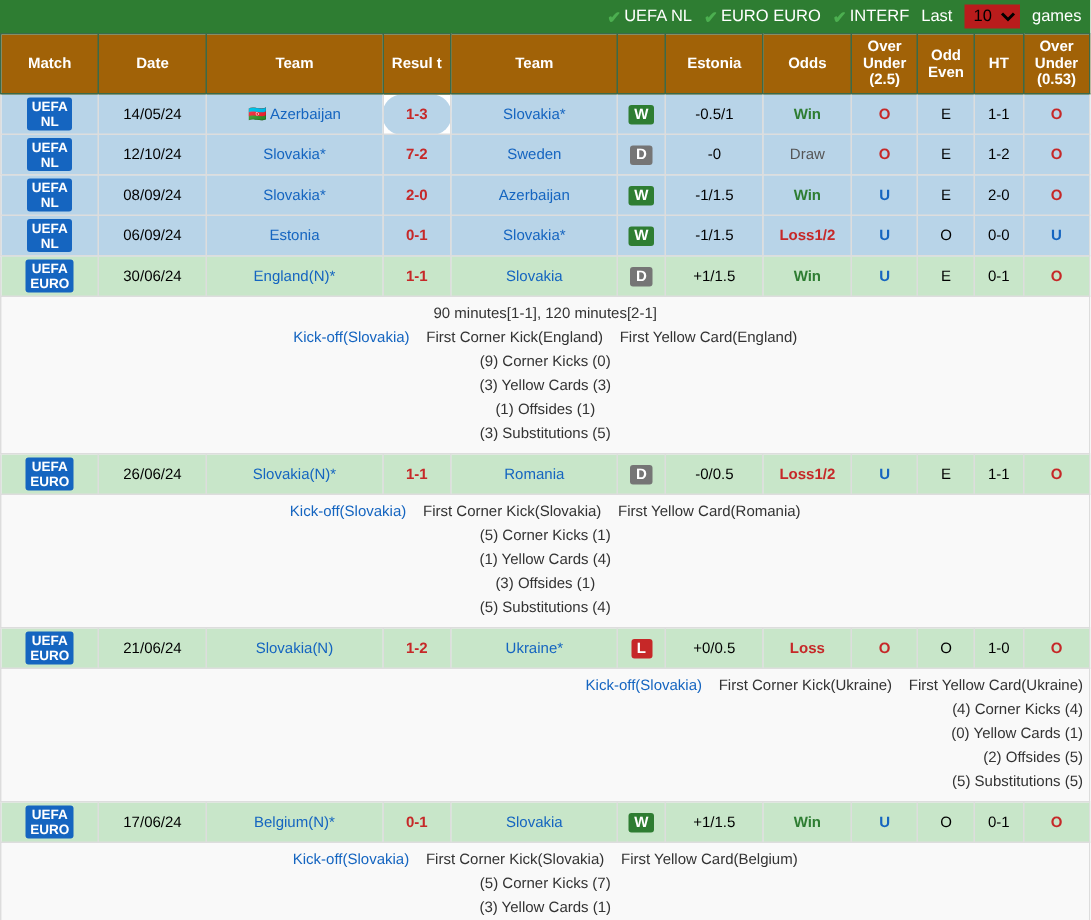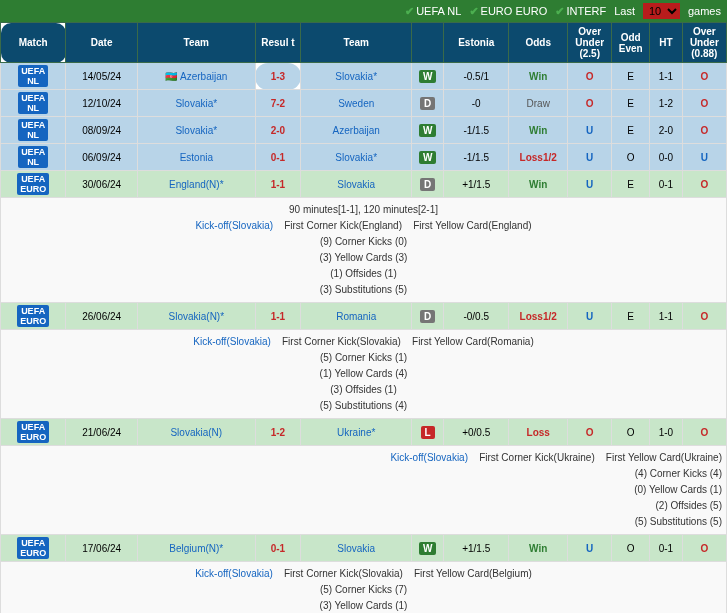--- a/index.html
+++ b/index.html
@@ -28,38 +28,38 @@
       padding: 1px 2px;
       cursor: pointer;
     }
 
     table {
       width: 100%;
       border-collapse: collapse;
       font-size: 10px;
     }
     th {
-      background: #0c4a6e;
+      background: #a16207;
       color: #fff;
       padding: 3px 2px;
       text-align: center;
       border: 1px solid #3a6a49;
       font-weight: bold;
       font-size: 10px;
     }
     td {
       padding: 2px 3px;
       text-align: center;
       border: 1px solid #ddd;
       font-size: 10px;
     }
     .row-uefa-nl { background: #b8d4e8; }
     .row-euro { background: #c8e6c9; }
     
-    .col-league { width: 50px; border-radius: 10px; }
+    .col-league { width: 50px; }
     .col-date { width: 55px; }
     .col-team1 { width: 90px; }
     .col-result { width: 35px; }
     .col-team2 { width: 85px; }
     .col-wr { width: 18px; }
     .col-handicap { width: 50px; }
     .col-odds { width: 45px; }
     .col-ou25 { width: 30px; }
     .col-oe { width: 25px; }
     .col-ht { width: 25px; }
@@ -106,21 +106,21 @@
       <th class="col-date">Date</th>
       <th class="col-team1">Team</th>
       <th class="col-result">Resul t</th>
       <th class="col-team2">Team</th>
       <th class="col-wr"></th>
       <th class="col-handicap">Estonia</th>
       <th class="col-odds">Odds</th>
       <th class="col-ou25">Over Under (2.5)</th>
       <th class="col-oe">Odd Even</th>
       <th class="col-ht">HT</th>
-      <th class="col-ou075">Over Under (0.88)</th>
+      <th class="col-ou075">Over Under (0.53)</th>
     </tr>
   </thead>
   <tbody id="table-body">
   <tr class="row-uefa-nl">
     <td>
       <span style="background:#1565c0;color:#fff;font-size:9px;padding:1px 3px;border-radius:2px;font-weight:bold;display:inline-block;">UEFA<br>NL</span>
     </td>
     <td>14/05/24</td>
     <td>
       <span>🇦🇿</span> 

